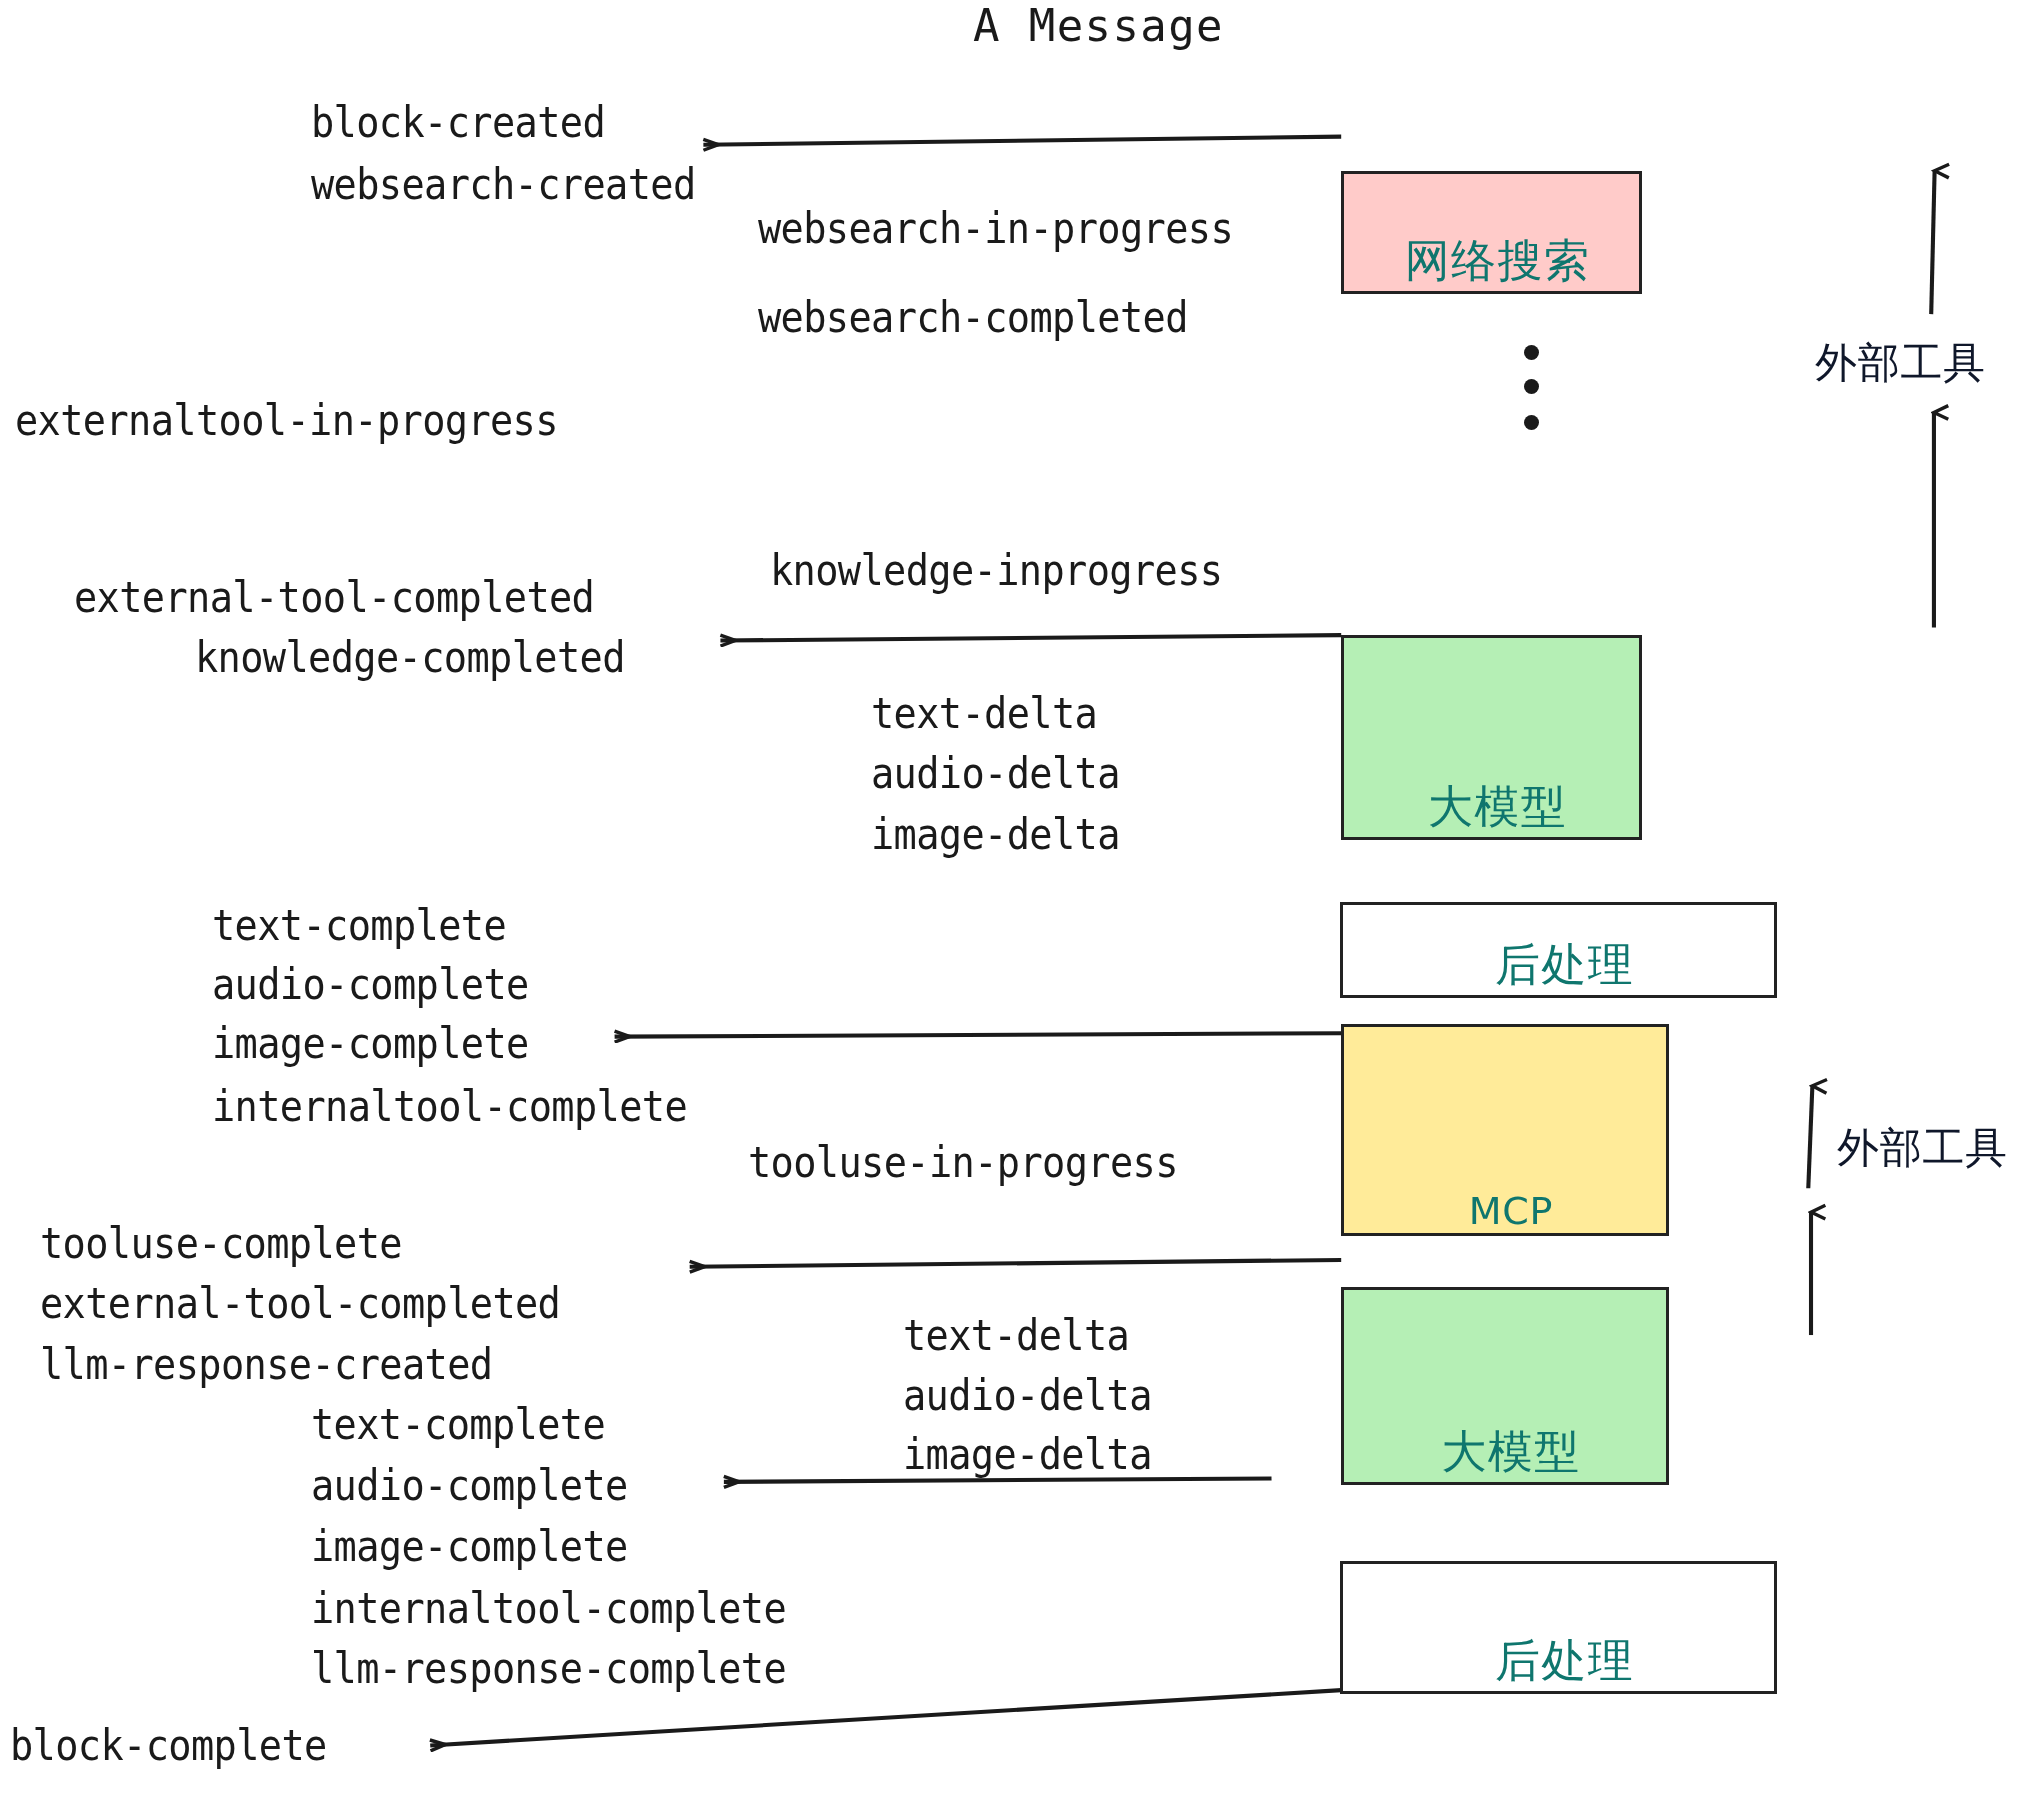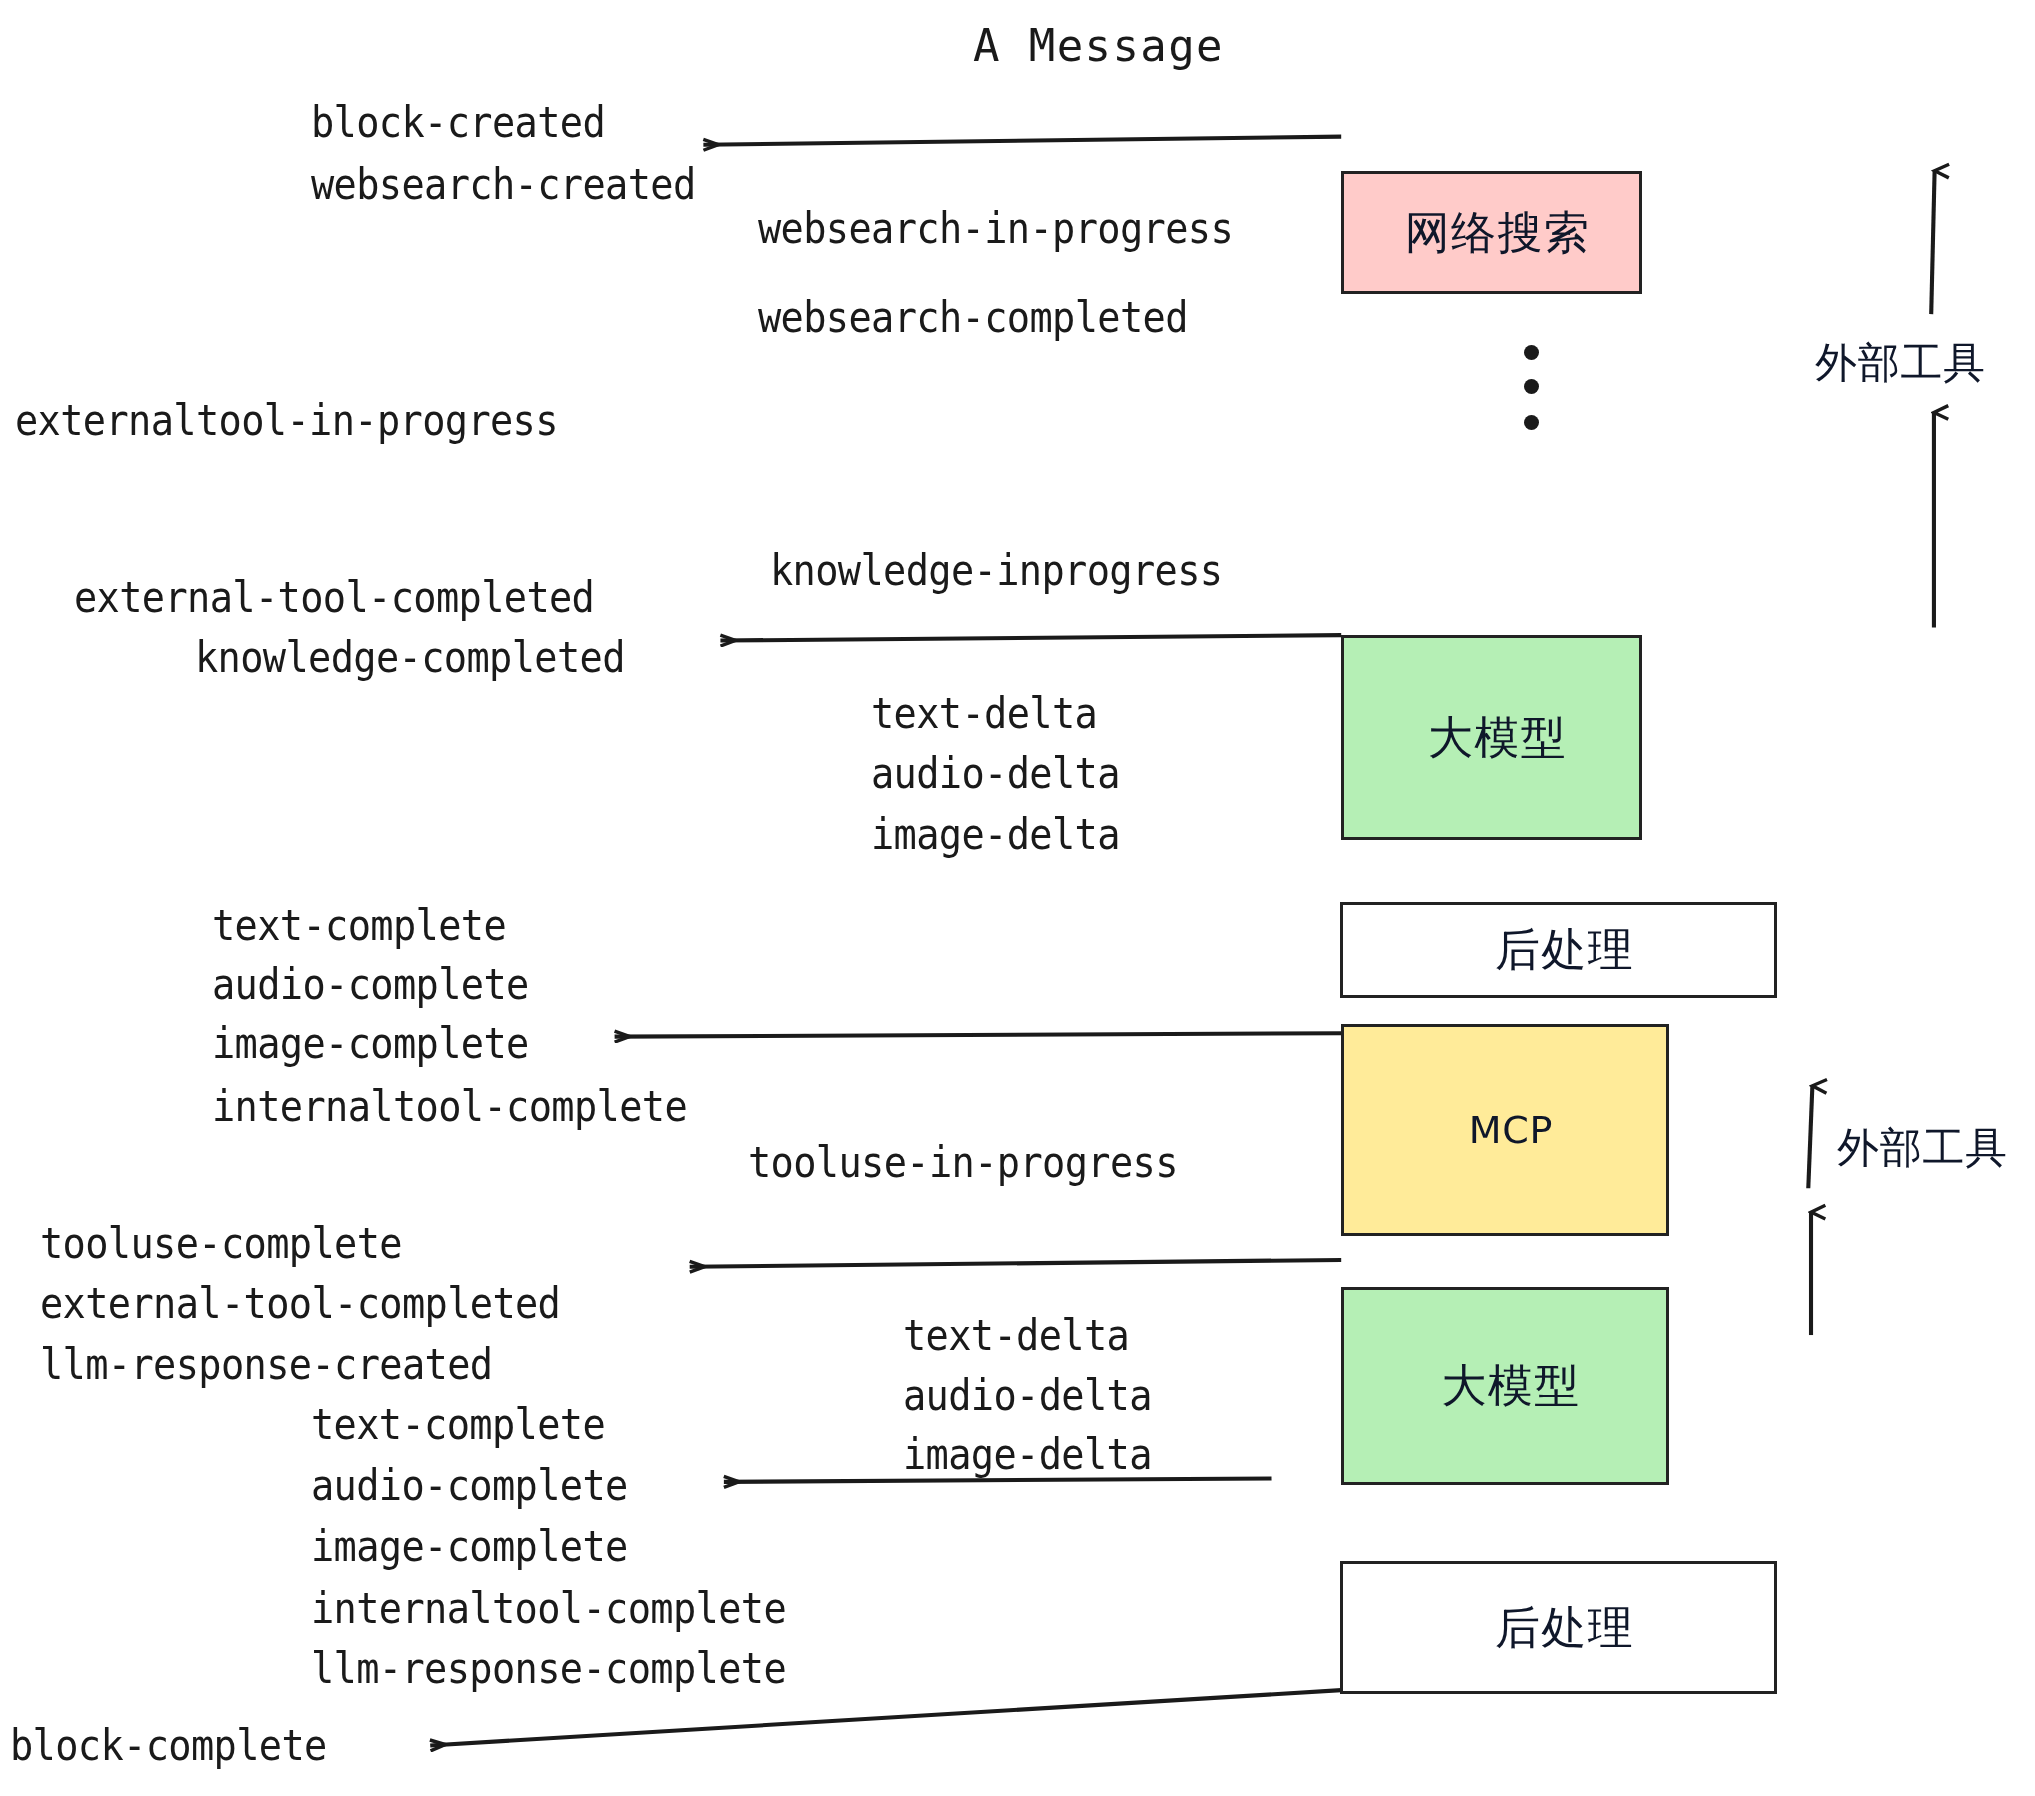--- a/index.html
+++ b/index.html
@@ -25,25 +25,25 @@
     font-size:44px;
     color:#1a1a1a;
     white-space:pre;
     letter-spacing:1.4px;
   }
   .box{
     position:absolute;
     box-sizing:border-box;
     border:3.4px solid #222222;
     display:flex;
-    align-items:center;
+    align-items:flex-end;
     justify-content:center;
     font-family:"DejaVu Sans","Liberation Sans",sans-serif;
     font-size:45px;
-    color:#0f172a;
+    color:#0f766e;
     letter-spacing:1.4px;
     padding-left:12px;
   }
   .box.mcp{font-size:38px;letter-spacing:0.7px;
            font-family:"DejaVu Sans","Liberation Sans",sans-serif;}
   .sidelabel{
     position:absolute;
     font-family:Liberation Serif, serif;
     font-size:42px;
     color:#0f172a;
@@ -99,21 +99,21 @@
     </g>
 
     <g>
       <line x1="2648" y1="1740" x2="2654" y2="1590" stroke="#1a1a1a" stroke-width="6" marker-end="url(#ahu)"></line>
     </g>
     <g>
       <line x1="2652" y1="1775" x2="2652" y2="1955" stroke="#1a1a1a" stroke-width="6" marker-end="url(#ahu)" transform="rotate(180 2652 1865)"></line>
     </g>
   </svg>
 
-  <div class="title" style="left:973px;top:20px;">A Message</div>
+  <div class="title" style="left:973px;top:0;">A Message</div>
 
   <div class="box" style="left:1341px;top:171px;width:301px;height:123px;background:#FFCBC9;">
     <span>网络搜索</span>
   </div>
 
 
   <div class="box" style="left:1341px;top:635px;width:301px;height:205px;background:#B5EFB5;">
     <span>大模型</span>
   </div>
 

